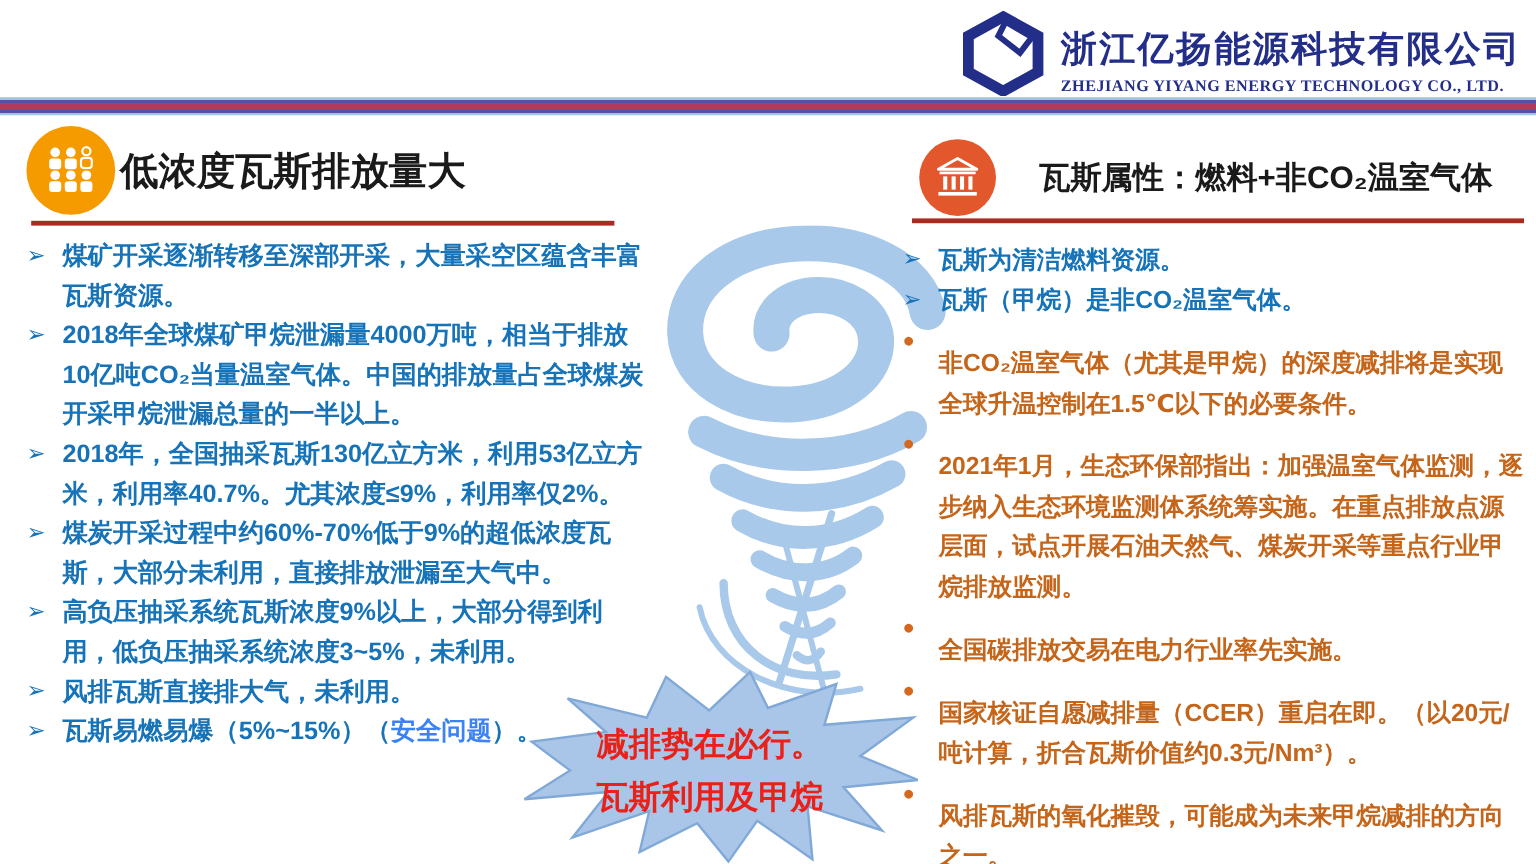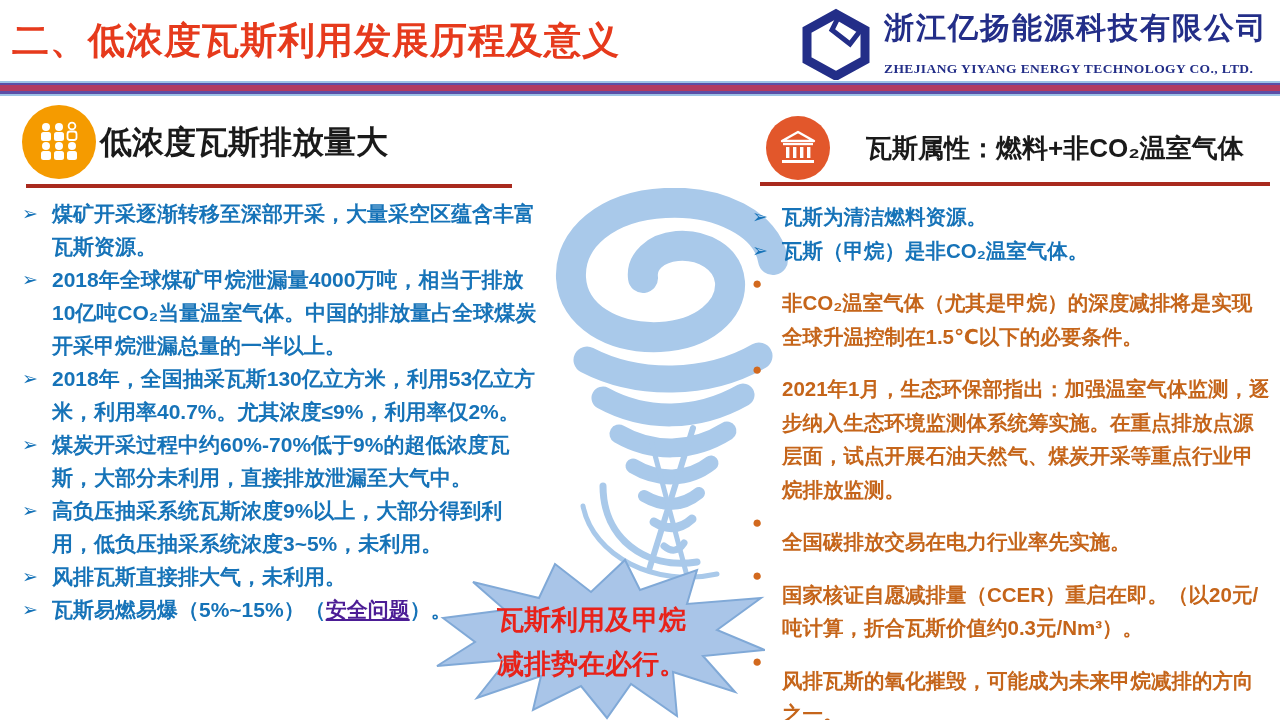--- a/index.html
+++ b/index.html
@@ -5,25 +5,25 @@
   * { margin:0; padding:0; box-sizing:border-box; }
   html,body { background:#ffffff; }
   body { font-family:"Liberation Sans","DejaVu Sans",sans-serif; }
   .slide { position:relative; width:1280px; height:720px; background:#ffffff; overflow:hidden; }
 
   
   .page-title {
     position:absolute; left:12px; top:16px;
     font-size:37px; font-weight:bold; color:#e63a1c; letter-spacing:1px;
   }
-  .logo-block { position:absolute; right:12px; top:8px; display:flex; align-items:flex-start; gap:10px; }
+  .logo-block { position:absolute; right:12px; top:8px; display:flex; align-items:flex-end; gap:10px; }
   .logo-hex { width:76px; height:72px; }
   .logo-text { display:flex; flex-direction:column; align-items:flex-start; }
   .logo-zh { font-size:30px; font-weight:bold; color:#232e88; letter-spacing:2px; }
-  .logo-en { font-family:"Liberation Serif","DejaVu Serif",serif; font-size:13.5px; font-weight:bold; color:#232e88; letter-spacing:0.4px; margin-top:12px; }
+  .logo-en { font-family:"Liberation Serif","DejaVu Serif",serif; font-size:13.5px; font-weight:bold; color:#232e88; letter-spacing:0.4px; margin-top:2px; }
 
   .divider {
     position:absolute; left:0; top:81px; width:1280px; height:15px;
     background:linear-gradient(to bottom,
       #9dc3e6 0 13%, #5b4ea6 13% 30%, #b23a60 30% 70%, #5b4ea6 70% 87%, #9dc3e6 87% 100%);
   }
 
   
   .section-icon { position:absolute; border-radius:50%; display:flex; align-items:center; justify-content:center; }
   .icon-left   { left:22px; top:105px; width:74px; height:74px; background:#f59b00; }
@@ -40,37 +40,36 @@
   .list-left  { left:22px;  top:197px; width:518px; }
   .list-right { left:752px; top:200px; width:520px; }
   .bullet { display:flex; align-items:flex-start; font-weight:bold; font-size:21px; line-height:33px; }
   .list-right .bullet { font-size:20.5px; line-height:33.5px; }
   .marker { flex:0 0 30px; text-align:left; }
   .marker-arrow { color:#1673b8; font-size:19px; }
   .marker-dot   { color:#d2691e; font-size:17px; }
   .bullet-text { flex:1; }
   .text-blue   { color:#1673b8; }
   .text-orange { color:#c5651a;margin-top:19px; }
-  .hl-orange   { color:#4c1d95;text-decoration:underline; }
+  .hl-orange   { color:#3b82f6; }
 
   
   .tornado { position:absolute; left:545px; top:188px; width:250px; height:410px; z-index:0; }
   .callout { position:absolute; left:435px; top:558px; width:330px; height:162px; z-index:5; }
   .callout svg { position:absolute; left:0; top:0; width:100%; height:100%; }
   .callout-text {
     position:absolute; left:62px; top:40px; z-index:6;
     font-size:27px; font-weight:bold; color:#e8221a; line-height:44px; white-space:nowrap;
   }
 </style>
 </head>
 <body>
 
 <div class="slide">
 
-  <div class="page-title">二、低浓度瓦斯利用发展历程及意义</div>
 
   <div class="logo-block">
     <svg class="logo-hex" viewBox="0 0 76 72">
       <polygon points="38,6 67,22 67,52 38,68 9,52 9,22" fill="none" stroke="#232e88" stroke-width="9"></polygon>
       <polygon points="40,10 62,23 52,36 34,22" fill="#ffffff" stroke="#232e88" stroke-width="5"></polygon>
     </svg>
     <div class="logo-text">
       <div class="logo-zh">浙江亿扬能源科技有限公司</div>
       <div class="logo-en">ZHEJIANG YIYANG ENERGY TECHNOLOGY CO., LTD.</div>
     </div>
@@ -206,18 +205,18 @@
         <span class="marker marker-dot">●</span>
         <span class="bullet-text text-orange">风排瓦斯的氧化摧毁，可能成为未来甲烷减排的方向之一。</span>
       </div>
     </div>
 
   <div class="callout">
     <svg viewBox="0 0 330 162">
       <path d="M 8 60 L 70 52 L 38 24 L 104 40 L 120 6 L 156 34 L 190 2 L 205 32 L 262 12 L 252 46 L 326 40 L 282 72 L 330 92 L 268 98 L 300 134 L 238 114 L 242 158 L 196 126 L 172 160 L 146 128 L 98 152 L 106 118 L 42 140 L 72 102 L 2 108 L 40 84 Z" fill="#a9c5e8" stroke="#80a9d7" stroke-width="2"></path>
     </svg>
     <div class="callout-text">
+      <div>减排势在必行。</div>
       <div>瓦斯利用及甲烷</div>
-      <div>减排势在必行。</div>
     </div>
   </div>
 
 </div>
 
 </body></html>

